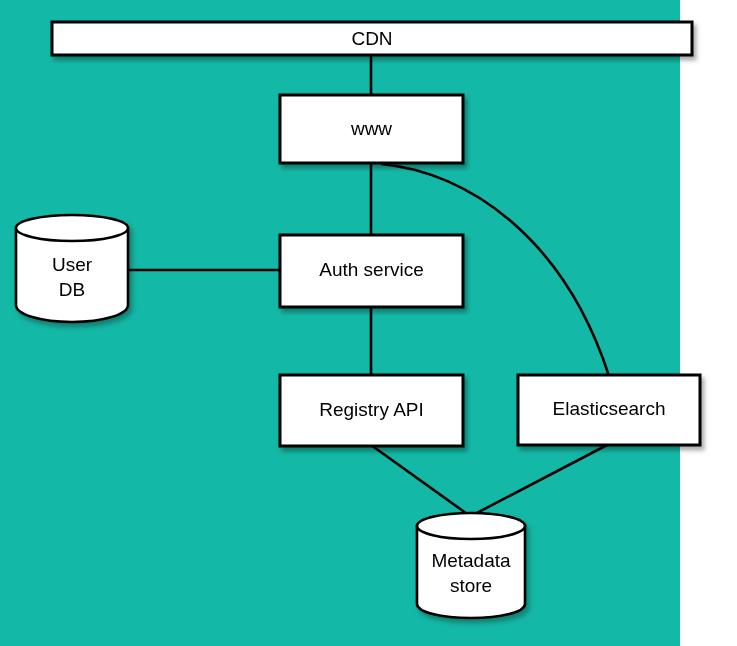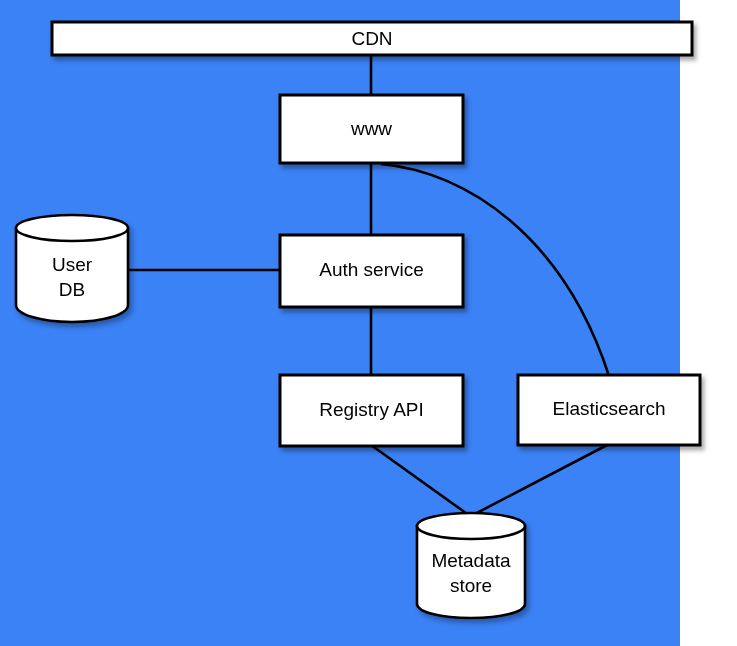--- a/index.html
+++ b/index.html
@@ -11,21 +11,21 @@
     width: 737px;
     height: 646px;
     font-family: "Liberation Sans", sans-serif;
     overflow: hidden;
     position: relative;
   }
   #diagram-root {
     position: relative;
     width: 680px;
     height: 646px;
-    background: #3b82f6;
+    background: #14b8a6;
     text-decoration: underline;
   }
   svg#diagram-canvas {
     position: absolute;
     left: 0;
     top: 0;
     width: 737px;
     height: 646px;
     display: block;
   }

